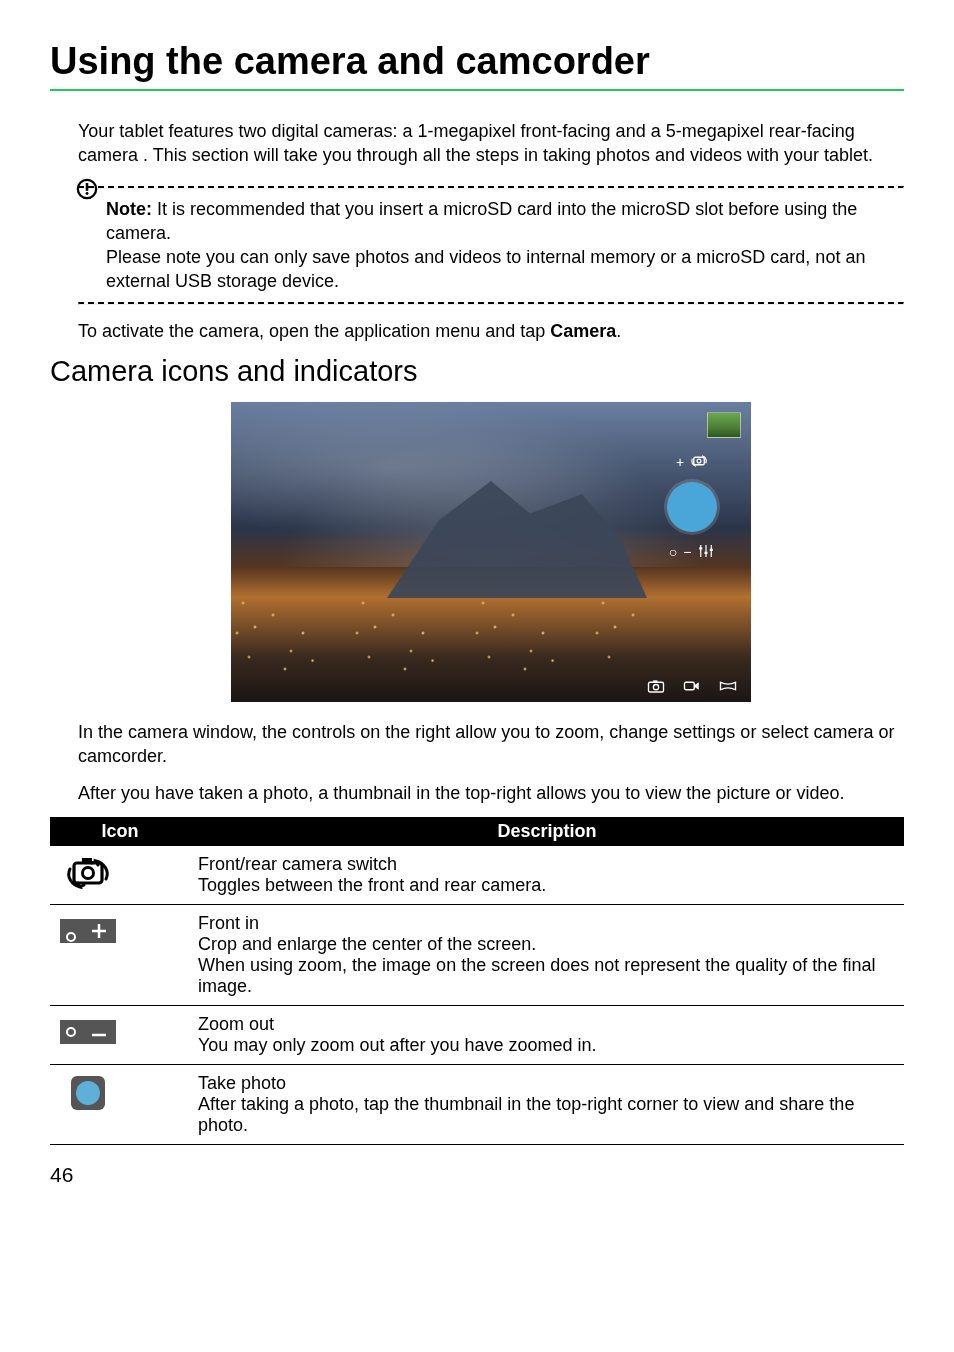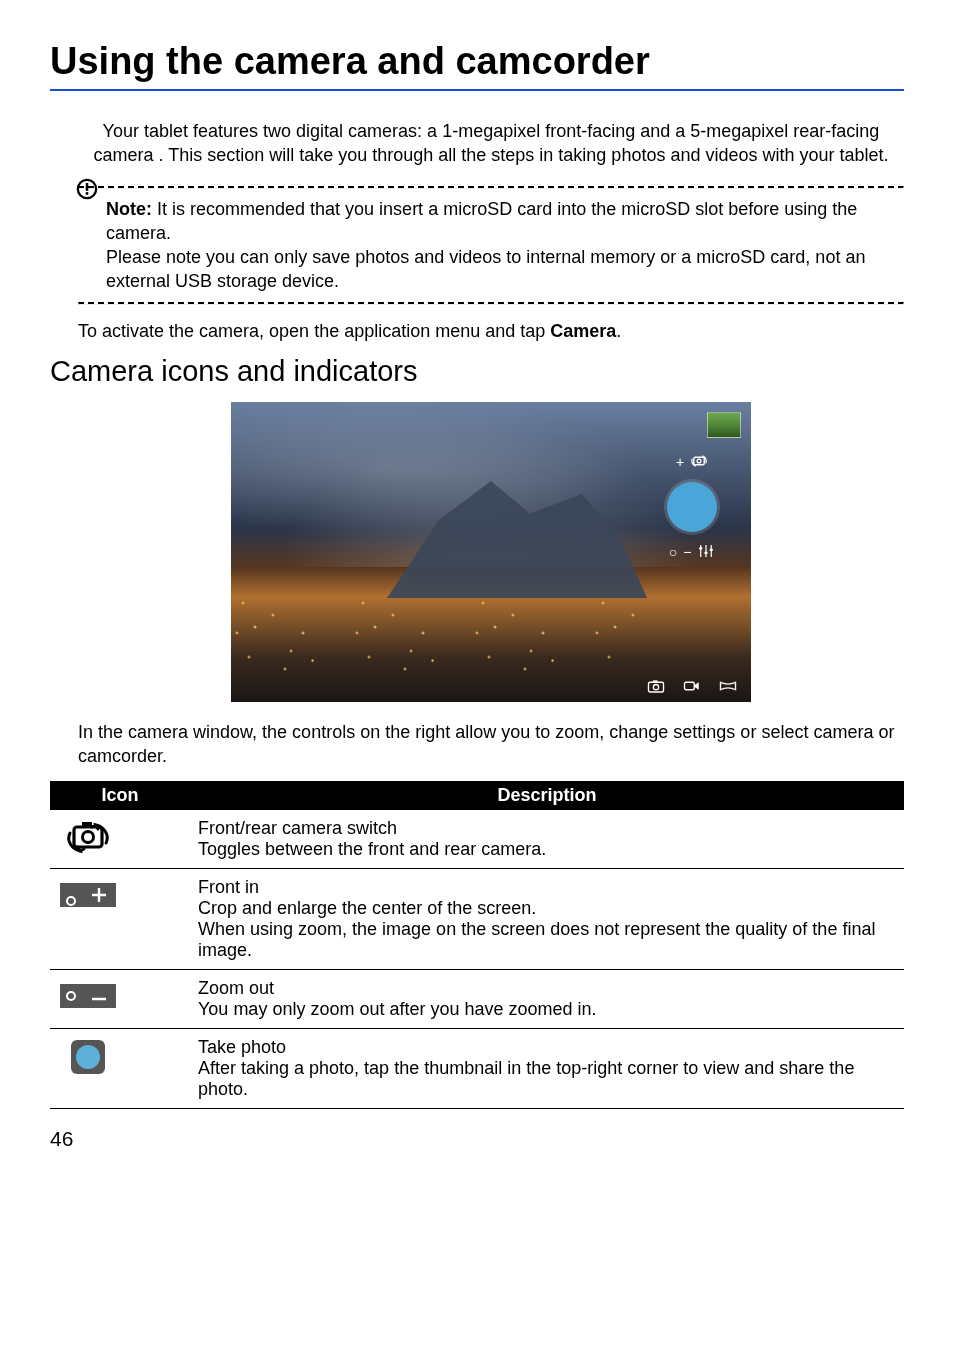--- a/index.html
+++ b/index.html
@@ -7,26 +7,26 @@
     font-family: Arial, Helvetica, sans-serif;
     margin: 0;
     padding: 40px 50px 30px 50px;
     background: #fff;
     color: #000;
     width: 954px;
   }
   .page-title {
     font-size: 38px;
     font-weight: bold;
-    border-bottom: 2px solid #1d4ed8;
+    border-bottom: 2px solid #22c55e;
     padding-bottom: 6px;
     margin-bottom: 28px;
   }
   .content { margin-left: 28px; }
-  .intro { font-size: 18px; line-height: 1.35; margin-bottom: 18px; text-align: center; }
+  .intro { font-size: 18px; line-height: 1.35; margin-bottom: 18px; }
   .note-box { position: relative; margin-bottom: 14px; }
   .note-icon {
     position: absolute;
     left: -2px; top: -8px;
     width: 22px; height: 22px;
   }
   .note-icon svg { width: 22px; height: 22px; }
   .dashed { border-top: 2px dashed #000; margin: 0; }
   .note-body { font-size: 18px; line-height: 1.35; padding: 8px 0 8px 28px; }
   .note-body .bold { font-weight: bold; }
@@ -191,20 +191,21 @@
               <svg viewBox="0 0 24 20">
                 <path d="M2 5 C 8 8, 16 8, 22 5 L22 15 C 16 12, 8 12, 2 15 Z" fill="none" stroke="#fff" stroke-width="1.8"></path>
               </svg>
             </span>
         </div>
       </div>
     </div>
   </div>
 
   <div class="para">In the camera window, the controls on the right allow you to zoom, change settings or select camera or camcorder.</div>
+  <div class="para">After you have taken a photo, a thumbnail in the top-right allows you to view the picture or video.</div>
 </div>
 
 <table class="icon-table">
   <thead>
     <tr>
       <th>Icon</th>
       <th>Description</th>
     </tr>
   </thead>
   <tbody>

